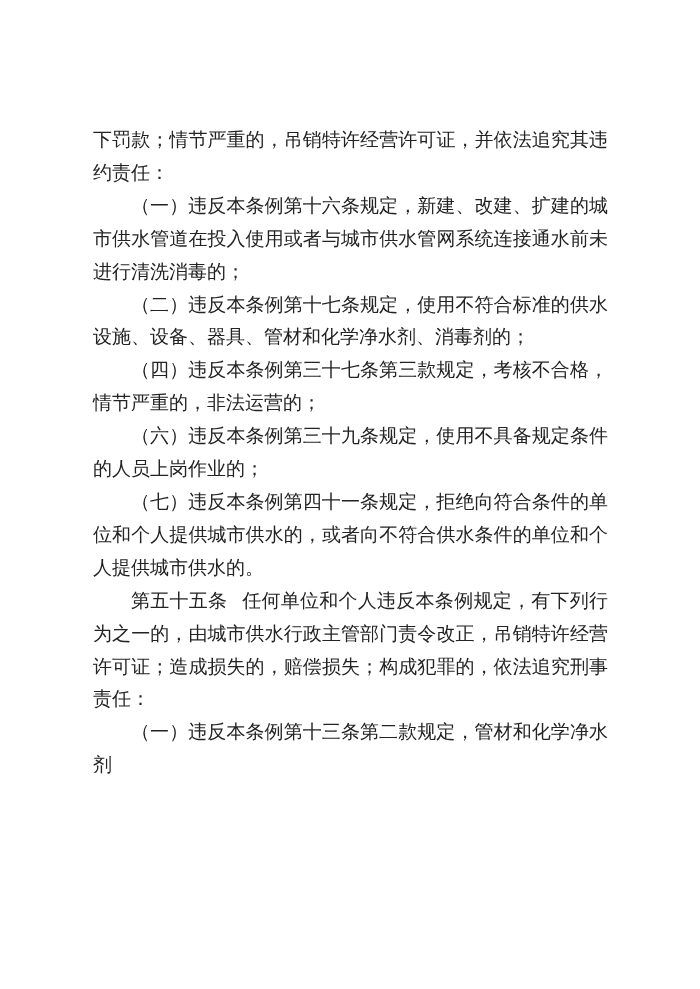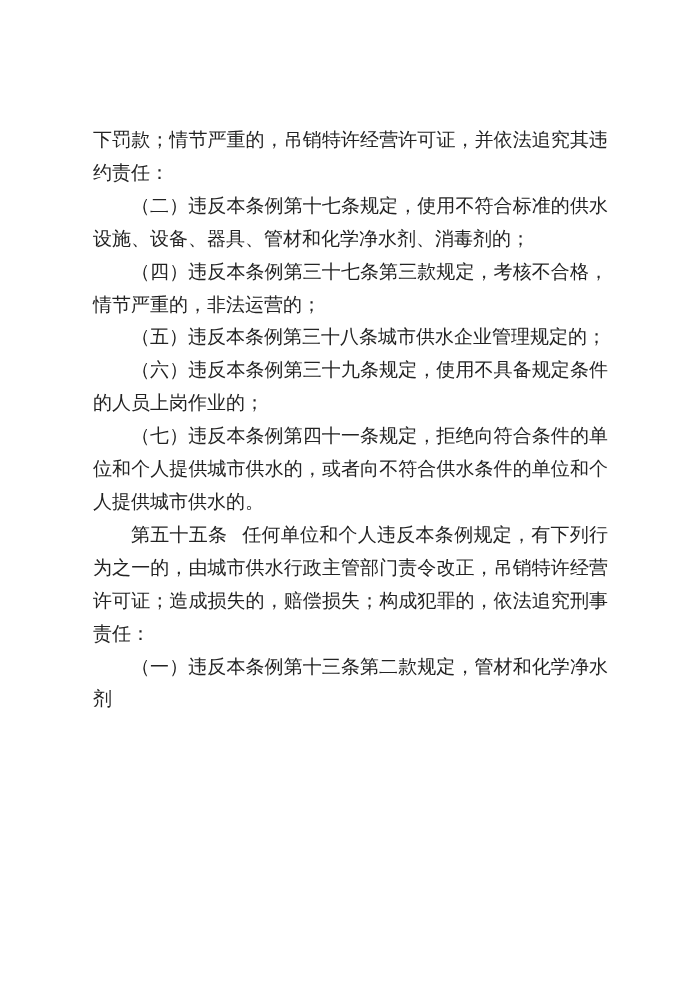--- a/index.html
+++ b/index.html
@@ -46,27 +46,27 @@
     font-family: "Liberation Sans", "DejaVu Sans", sans-serif;
   }
 </style>
 </head>
 <body>
 
 <div class="page" style="background: rgb(255, 255, 255);">
   <div class="text-block" id="paragraphs" style="color: rgb(35, 35, 35);">
   <p><span>下罚款；情节严重的，吊销特许经营许可证，并依法追究其违约责任：</span></p>
 
+  <p class="indented"><span>（一）违反本条例第十六条规定，新建、改建、扩建的城市供水管道在投入使用或者与城市供水管网系统连接通水前未进行清洗消毒的；</span></p>
 
   <p class="indented"><span>（二）违反本条例第十七条规定，使用不符合标准的供水设施、设备、器具、管材和化学净水剂、消毒剂的；</span></p>
 
 
   <p class="indented"><span>（四）违反本条例第三十七条第三款规定，考核不合格，情节严重的，非法运营的；</span></p>
 
-  <p class="indented"><span>（五）违反本条例第三十八条城市供水企业管理规定的；</span></p>
 
   <p class="indented"><span>（六）违反本条例第三十九条规定，使用不具备规定条件的人员上岗作业的；</span></p>
 
   <p class="indented"><span>（七）违反本条例第四十一条规定，拒绝向符合条件的单位和个人提供城市供水的，或者向不符合供水条件的单位和个人提供城市供水的。</span></p>
 
   <p class="indented"><span class="article-no">第五十五条</span><span>任何单位和个人违反本条例规定，有下列行为之一的，由城市供水行政主管部门责令改正，吊销特许经营许可证；造成损失的，赔偿损失；构成犯罪的，依法追究刑事责任：</span></p>
 
   <p class="indented"><span>（一）违反本条例第十三条第二款规定，管材和化学净水剂</span></p>
 </div>
 </div>

